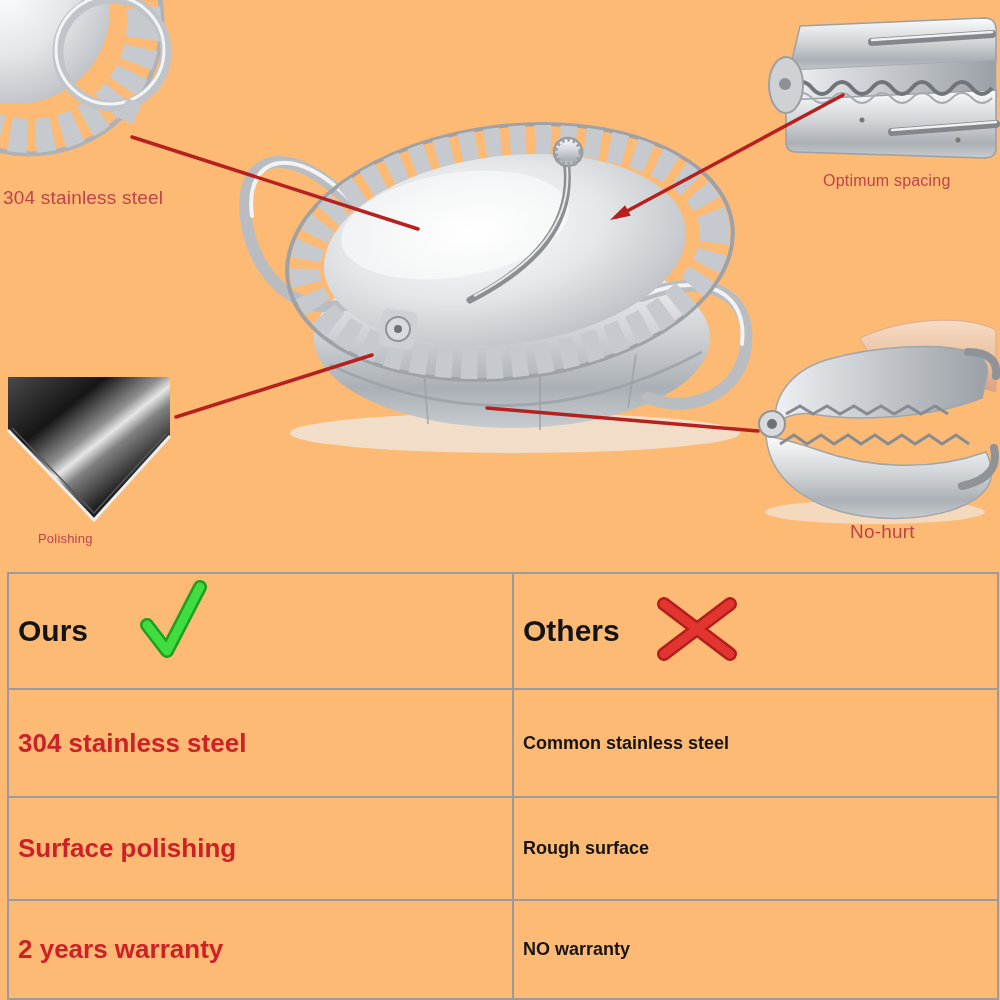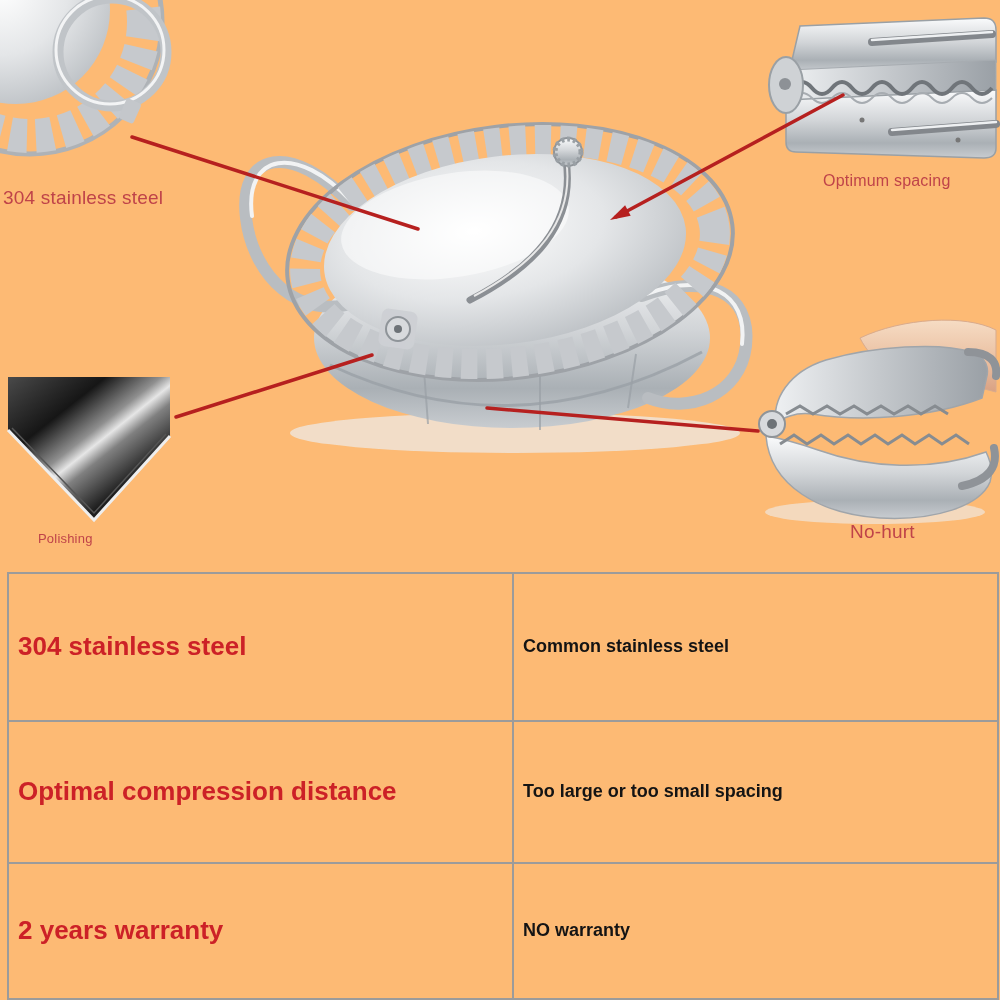--- a/index.html
+++ b/index.html
@@ -158,27 +158,51 @@
     <div class="callout-label lbl-polishing">Polishing</div>
     <div class="callout-label lbl-nohurt">No-hurt</div>
   </div>
 
   <table class="compare">
     <colgroup>
         <col style="width:505px">
         <col style="width:485px">
       </colgroup>
     <tbody>
+      <tr style="height:67px">
+        <td>
+          <div class="hdr-wrap">
+            <span>Ours</span>
+            <span class="mark mark-check">
+              <svg width="72" height="80" viewBox="0 0 72 80">
+                <path d="M11,46 L31,72 L64,8" fill="none" stroke="#1f9e1f" stroke-width="14" stroke-linecap="round" stroke-linejoin="round"></path>
+                <path d="M11,46 L31,72 L64,8" fill="none" stroke="#3fdd3f" stroke-width="9" stroke-linecap="round" stroke-linejoin="round"></path>
+              </svg>
+            </span>
+          </div>
+        </td>
+        <td>
+          <div class="hdr-wrap">
+            <span>Others</span>
+            <span class="mark mark-cross">
+              <svg width="86" height="64" viewBox="0 0 86 64">
+                <path d="M10,7 L76,57 M76,7 L10,57" stroke="#b51d1d" stroke-width="14" stroke-linecap="round"></path>
+                <path d="M10,7 L76,57 M76,7 L10,57" stroke="#e23530" stroke-width="9" stroke-linecap="round"></path>
+              </svg>
+            </span>
+          </div>
+        </td>
+      </tr>
       <tr style="height:76px">
         <td class="ours-cell">304 stainless steel</td>
         <td class="others-cell">Common stainless steel</td>
       </tr>
-      <tr style="height:73px">
-        <td class="ours-cell">Optimal compression distance</td>
-        <td class="others-cell">Too large or too small spacing</td>
+      <tr style="height:72px">
+        <td class="ours-cell">Surface polishing</td>
+        <td class="others-cell">Rough surface</td>
       </tr>
       <tr style="height:70px">
         <td class="ours-cell">2 years warranty</td>
         <td class="others-cell">NO warranty</td>
       </tr>
     </tbody>
   </table>
 
 </div>
 

